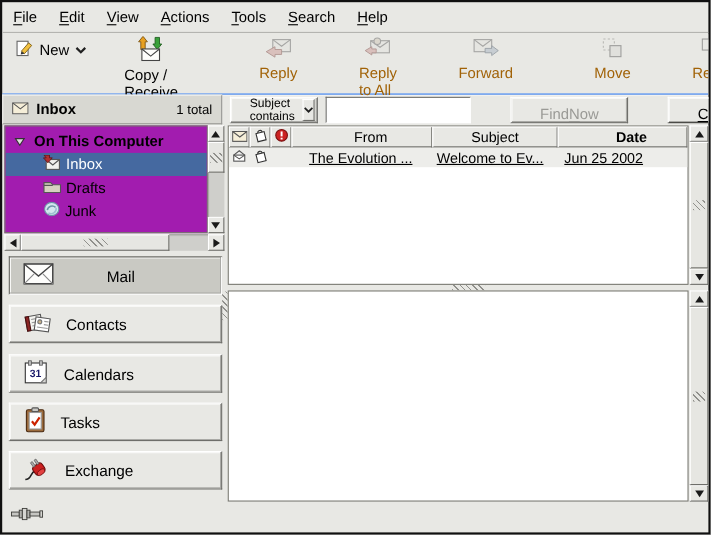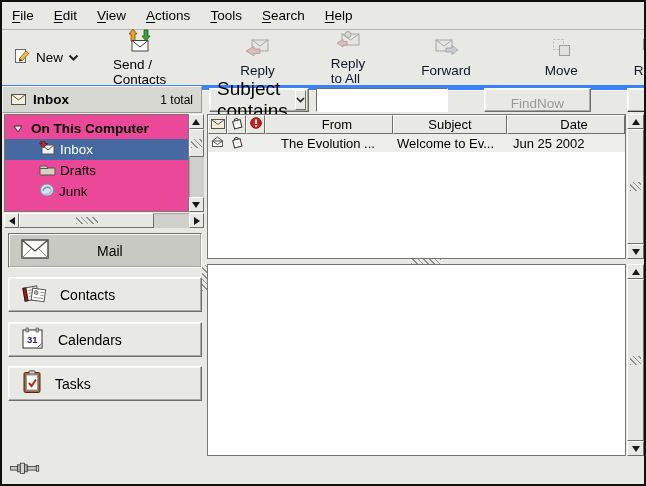--- a/index.html
+++ b/index.html
@@ -13,48 +13,48 @@
   .inset{border:1px solid;border-color:#6e6e6a #ffffff #ffffff #6e6e6a;}
   .grip{background-image:repeating-linear-gradient(45deg,#90908c 0,#90908c 1px,transparent 1px,transparent 4px);}
 
   
   .menubar{position:absolute;left:0;top:0;width:642px;height:27px;display:flex;align-items:center;
            border-bottom:1px solid #b4b4b0;}
   .menu-item{padding:4px 10px;font-size:13.5px;cursor:default;}
   u{text-underline-offset:2px;}
 
   
-  .toolbar{position:absolute;left:0;top:28px;width:642px;height:55px;display:flex;align-items:center;
-           border-bottom:5px solid #3b82f6;box-shadow:0 1px 0 #f6f6f4;}
+  .toolbar{position:absolute;left:0;top:28px;width:642px;height:55px;display:flex;align-items:flex-start;
+           border-bottom:1px solid #3b82f6;box-shadow:0 1px 0 #f6f6f4;}
   .tb-grip{width:6px;height:44px;margin-left:4px;}
   .tb-sep{width:1px;height:44px;background:#9a9a96;box-shadow:1px 0 0 #fdfdfb;margin:0 9px;}
   .tbtn{display:flex;flex-direction:column;align-items:center;justify-content:flex-end;gap:2px;
         padding:3px 8px;font-size:13.5px;}
   .tbtn.row{flex-direction:row;align-items:center;gap:5px;padding:6px 8px;}
-  .tbtn.disabled{color:#0f172a;margin-left:40px;}
+  .tbtn.disabled{color:#a16207;margin-left:40px;}
   .tbtn.disabled svg{opacity:.5;}
   .tb-overflow{margin-left:auto;margin-right:10px;align-self:center;padding-top:14px;}
 
   
   .fheader{position:absolute;left:0;top:84px;width:200px;height:27px;background:#d8d8d2;
            display:flex;align-items:center;padding:0 8px;box-sizing:border-box;gap:7px;
            border:1px solid;border-color:#f4f4f0 #9a9a96 #9a9a96 #f4f4f0;}
   .fheader .title{font-weight:bold;font-size:13.5px;}
   .fheader .count{margin-left:auto;font-size:12px;}
   .searchbar{position:absolute;left:207px;top:84px;width:435px;height:27px;display:flex;align-items:center;gap:7px;}
-  .combo{width:176px;height:24px;display:flex;align-items:center;font-size:19px;padding-left:7px;
+  .combo{width:176px;height:24px;display:flex;align-items:center;font-size:11px;padding-left:17px;
          box-sizing:border-box;}
   .combo .cb-arrow{margin-left:auto;width:16px;height:18px;display:flex;align-items:center;justify-content:center;margin-right:2px;}
   .search-input{width:124px;height:22px;background:#fff;font:13px "Liberation Sans",sans-serif;padding:0 3px;outline:none;}
   .btn{height:24px;font-size:13.5px;display:flex;align-items:flex-end;justify-content:center;padding:0 26px;box-sizing:border-box;margin-left:29px;}
   .btn.disabled{color:#9a9a96;}
 
   
   .tree-wrap{position:absolute;left:2px;top:112px;width:200px;height:98px;display:flex;}
-  .tree{width:205px;background:#ec4899;border:1px solid #77776f;box-sizing:border-box;overflow:hidden;
+  .tree{width:205px;background:#a21caf;border:1px solid #77776f;box-sizing:border-box;overflow:hidden;
         font-size:13.5px;padding-top:3px;}
   .tree-row{height:21px;display:flex;align-items:center;gap:4px;}
   .tree-row.root{font-weight:bold;padding-left:8px;gap:8px;}
   .tree-row.child{padding-left:34px;}
   .tree-row.selected{background:#4569a0;color:#fff;}
   
   .vscroll{display:flex;flex-direction:column;width:17px;box-sizing:border-box;}
   .hscroll{display:flex;flex-direction:row;height:15px;box-sizing:border-box;}
   .sb-btn{flex:0 0 15px;display:flex;align-items:center;justify-content:center;box-sizing:border-box;}
   .sb-track{flex:1;position:relative;background:#cfcfcb;box-shadow:inset 1px 1px 1px #a6a6a2;}
@@ -74,21 +74,21 @@
             padding-left:12px;box-sizing:border-box;font-size:14px;}
   .shortcut.active{border-color:#6e6e6a #ffffff #ffffff #6e6e6a;background:#c9c9c3;gap:48px;}
 
   
   .msglist{position:absolute;left:205px;top:112px;width:419px;height:145px;background:#fff;
            border:1px solid #77776f;box-sizing:border-box;overflow:hidden;}
   .mhdr{display:flex;height:19px;}
   .mh-cell{background:#e8e8e4;border:1px solid;border-color:#ffffff #6e6e6a #6e6e6a #ffffff;
            box-sizing:border-box;display:flex;align-items:center;justify-content:center;
            font-size:13px;overflow:hidden;}
-  .mrow{display:flex;height:18px;align-items:center;background:#ededea;font-size:13px;}
+  .mrow{display:flex;height:18px;align-items:center;background:#ededea;font-size:13px;text-decoration:underline;}
   .mcell{box-sizing:border-box;display:flex;align-items:center;overflow:hidden;white-space:nowrap;}
   .c-i{width:19px;justify-content:center;flex:0 0 19px;}
   .c-from{flex:0 0 128px;padding-left:16px;}
   .c-subj{flex:0 0 114px;padding-left:4px;}
   .c-date{flex:1;padding-left:6px;}
 
   .splitter{position:absolute;left:205px;top:257px;width:437px;height:5px;display:flex;align-items:center;justify-content:center;}
   .split-grip{width:30px;height:5px;}
   .preview{position:absolute;left:205px;top:262px;width:419px;height:192px;background:#fff;
            border:1px solid #77776f;box-sizing:border-box;}
@@ -136,21 +136,21 @@
 
     <div class="tbtn">
       <span>
         <svg width="26" height="23" viewBox="0 0 26 23">
           <polygon points="6,0 10,5 8,5 8,12 4,12 4,5 2,5" fill="#e8a020" stroke="#7a5210" stroke-width="0.8"></polygon>
           <polygon points="17,1 21,1 21,7 23,7 19,12 15,7 17,7" fill="#3aa03a" stroke="#1c5c1c" stroke-width="0.8"></polygon>
           <rect x="5" y="11.5" width="16" height="10.5" fill="#fdfdfb" stroke="#444"></rect>
           <path d="M5 11.5 L13 18 L21 11.5" fill="none" stroke="#444"></path>
         </svg>
       </span>
-      <span>Send / Contacts</span>
+      <span>Copy / Receive</span>
     </div>
 
     <div class="tb-sep"></div>
 
     <div class="tbtn disabled">
       <span>
         <svg width="25" height="21" viewBox="0 0 25 21">
           <rect x="7" y="3" width="16" height="11" fill="#e3e3df" stroke="#666"></rect>
           <path d="M7 3 L15 9 L23 3" fill="none" stroke="#666"></path>
           <polygon points="1,14 9,9.5 9,12 15,12 15,16.5 9,16.5 9,19" fill="#cc9a96" stroke="#7a4440" stroke-width="0.8"></polygon>
@@ -355,20 +355,34 @@
       <svg width="22" height="24" viewBox="0 0 22 24">
         <rect x="3" y="2.5" width="16" height="20" rx="1.5" fill="#9c6b3c" stroke="#4a2a10"></rect>
         <rect x="8" y="0.8" width="6" height="3.4" rx="1" fill="#c9c9c5" stroke="#555"></rect>
         <rect x="5.5" y="5" width="11" height="15" fill="#fff" stroke="#999"></rect>
         <path d="M8 13 l2.5 3 4.5 -6.5" fill="none" stroke="#cc2200" stroke-width="2"></path>
       </svg>
     </span>
     <span>Tasks</span>
   </div>
 
+  <div class="shortcut out out2" style="top:408px;">
+    <span>
+      <svg width="26" height="24" viewBox="0 0 26 24">
+        <path d="M2 22 C8 22 6 16 11 14" fill="none" stroke="#222" stroke-width="1.4"></path>
+        <g transform="rotate(-35 14 12)">
+          <rect x="9" y="8" width="10" height="9" rx="3" fill="#cc2020" stroke="#6a0a0a"></rect>
+          <ellipse cx="14" cy="16" rx="4" ry="2.2" fill="#e24040" stroke="#6a0a0a" stroke-width="0.7"></ellipse>
+          <rect x="11" y="3.5" width="2" height="5" fill="#aaa" stroke="#555" stroke-width="0.6"></rect>
+          <rect x="15" y="3.5" width="2" height="5" fill="#aaa" stroke="#555" stroke-width="0.6"></rect>
+        </g>
+      </svg>
+    </span>
+    <span>Exchange</span>
+  </div>
 
   <div class="msglist">
     <div class="mhdr">
       <div class="mh-cell c-i">
         <span>
           <svg width="14" height="10" viewBox="0 0 14 10">
             <rect x="0.5" y="0.5" width="13" height="9" fill="#f5eed8" stroke="#555"></rect>
             <path d="M0.5 0.5 L7 5.5 L13.5 0.5" fill="none" stroke="#555"></path>
           </svg>
         </span>
@@ -391,21 +405,21 @@
             <rect x="5.1" y="8.2" width="1.8" height="1.6" fill="#fff"></rect>
           </svg>
         </span>
       </div>
       <div class="mh-cell c-from" style="justify-content:center;padding-left:16px;">
         <span>From</span>
       </div>
       <div class="mh-cell c-subj" style="justify-content:center;padding-left:0;">
         <span>Subject</span>
       </div>
-      <div class="mh-cell c-date" style="justify-content:center;padding-left:16px;">
+      <div class="mh-cell c-date" style="justify-content:center;padding-left:16px;font-weight:bold;">
         <span>Date</span>
       </div>
     </div>
 
     <div class="mrow">
       <div class="mcell c-i">
         <span>
           <svg width="13" height="12" viewBox="0 0 13 12">
             <path d="M1.5 5 L6.5 1 L11.5 5" fill="#eee" stroke="#555"></path>
             <rect x="1.5" y="5" width="10" height="5.5" fill="#fff" stroke="#555"></rect>

